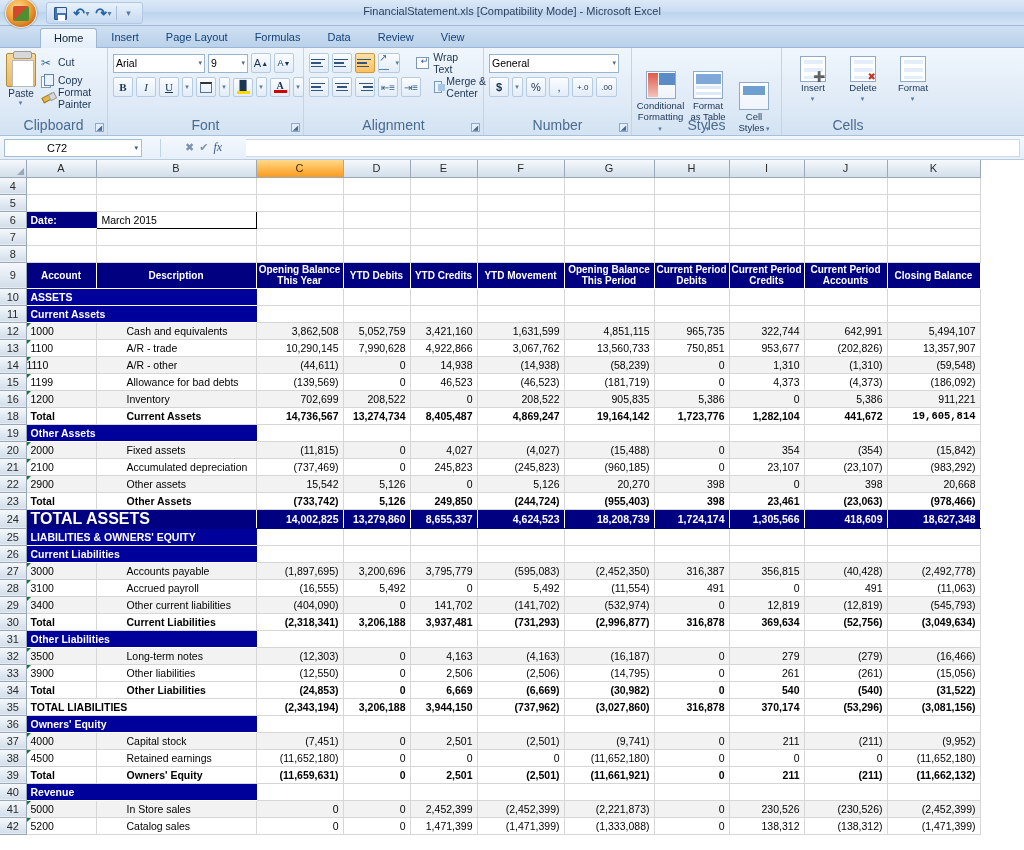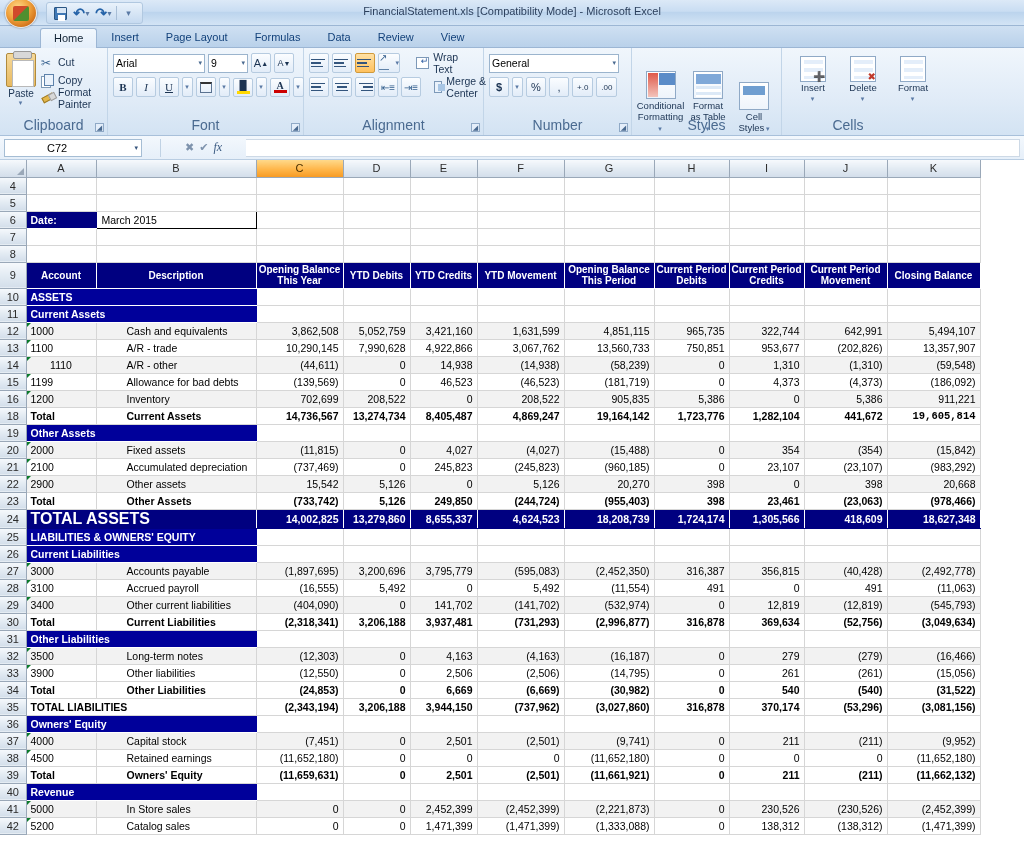--- a/index.html
+++ b/index.html
@@ -745,21 +745,21 @@
           <td class="navy hdr">
             <div>Current Period</div>
             <div>Debits</div>
           </td>
           <td class="navy hdr">
             <div>Current Period</div>
             <div>Credits</div>
           </td>
           <td class="navy hdr">
             <div>Current Period</div>
-            <div>Movement</div>
+            <div>Accounts</div>
           </td>
           <td class="navy hdr">
             <div></div>
             <div>Closing Balance</div>
           </td>
         </tr>
         <tr>
           <td class="rowhead">10</td>
           <td class="banner" colspan="2" style="padding-left: 4px;">ASSETS</td>
           <td class="cell "></td>
@@ -808,21 +808,21 @@
           <td class="cell num " style="padding-right: 4px;">4,922,866</td>
           <td class="cell num " style="padding-right: 4px;">3,067,762</td>
           <td class="cell num " style="padding-right: 4px;">13,560,733</td>
           <td class="cell num " style="padding-right: 4px;">750,851</td>
           <td class="cell num " style="padding-right: 4px;">953,677</td>
           <td class="cell num neg" style="padding-right: 4px;">(202,826)</td>
           <td class="cell num boxl " style="padding-right: 4px;">13,357,907</td>
         </tr>
         <tr class="band">
           <td class="rowhead">14</td>
-          <td class="cell cmt" style="padding-left: 0; text-align: center;">1110</td>
+          <td class="cell cmt" style="padding-left: 0;">1110</td>
           <td class="cell " style="padding-left: 30px;">A/R - other</td>
           <td class="cell num neg" style="padding-right: 4px;">(44,611)</td>
           <td class="cell num " style="padding-right: 4px;">0</td>
           <td class="cell num " style="padding-right: 4px;">14,938</td>
           <td class="cell num neg" style="padding-right: 4px;">(14,938)</td>
           <td class="cell num neg" style="padding-right: 4px;">(58,239)</td>
           <td class="cell num " style="padding-right: 4px;">0</td>
           <td class="cell num " style="padding-right: 4px;">1,310</td>
           <td class="cell num neg" style="padding-right: 4px;">(1,310)</td>
           <td class="cell num boxl neg" style="padding-right: 4px;">(59,548)</td>

